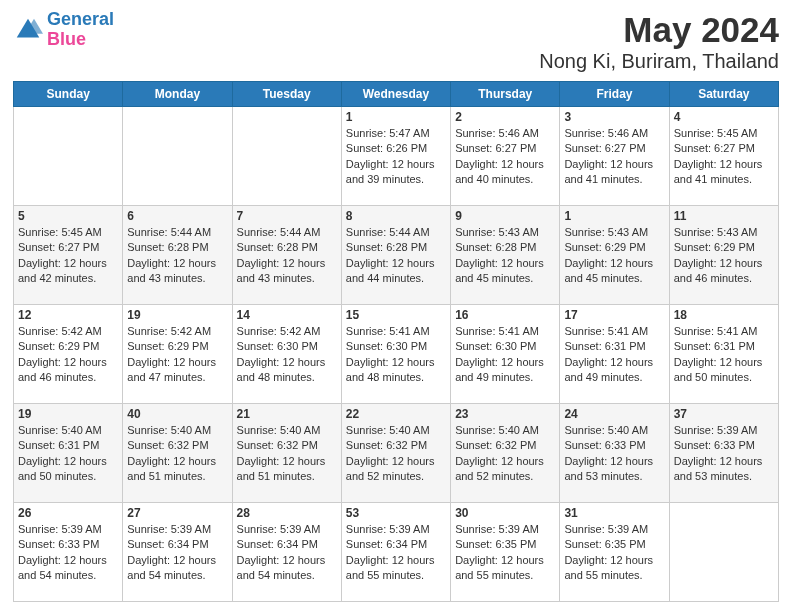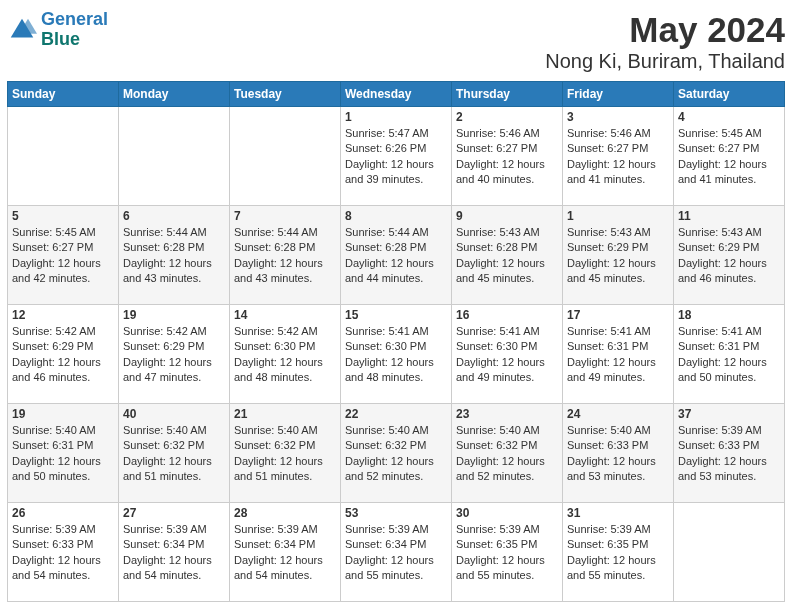--- a/index.html
+++ b/index.html
@@ -6,21 +6,21 @@
     body {
       width: 792px;
       height: 612px;
       font-family: Arial, sans-serif;
       background: #fff;
       overflow: hidden;
     }
     .page {
       width: 792px;
       height: 612px;
-      padding: 10px 7px;
+      padding: 10px 13px;
       display: flex;
       flex-direction: column;
     }
     .header {
       display: flex;
       justify-content: space-between;
       align-items: flex-start;
       margin-bottom: 8px;
     }
     .logo {
@@ -57,21 +57,21 @@
       border-collapse: collapse;
       width: 100%;
       table-layout: fixed;
     }
     .calendar th {
       background: #2a7ab8;
       color: #fff;
       font-size: 12px;
       font-weight: bold;
       padding: 5px 4px;
-      text-align: left;
+      text-align: center;
       border: 1px solid #1e6a9e;
     }
     .calendar td {
       border: 1px solid #ccc;
       vertical-align: top;
       padding: 3px 4px;
       font-size: 9.5px;
       color: #333;
       background: #fff;
       height: 82px;
@@ -99,21 +99,21 @@
 
 <div class="page">
   <div class="header">
     <div class="logo">
       <svg class="logo-icon" viewBox="0 0 40 40">
         <polygon points="20,5 35,30 5,30" fill="#2a7ab8"></polygon>
         <polygon points="28,5 40,25 16,25" fill="#2a7ab8" opacity="0.6"></polygon>
       </svg>
       <div class="logo-text">
         <div><span>General</span></div>
-        <div><span style="color:#0f766e">Blue</span></div>
+        <div><span style="color:#ec4899">Blue</span></div>
       </div>
     </div>
     <div class="title-block">
       <div class="main-title">May 2024</div>
       <div class="subtitle">Nong Ki, Buriram, Thailand</div>
     </div>
   </div>
 
   <table class="calendar">
     <thead>

